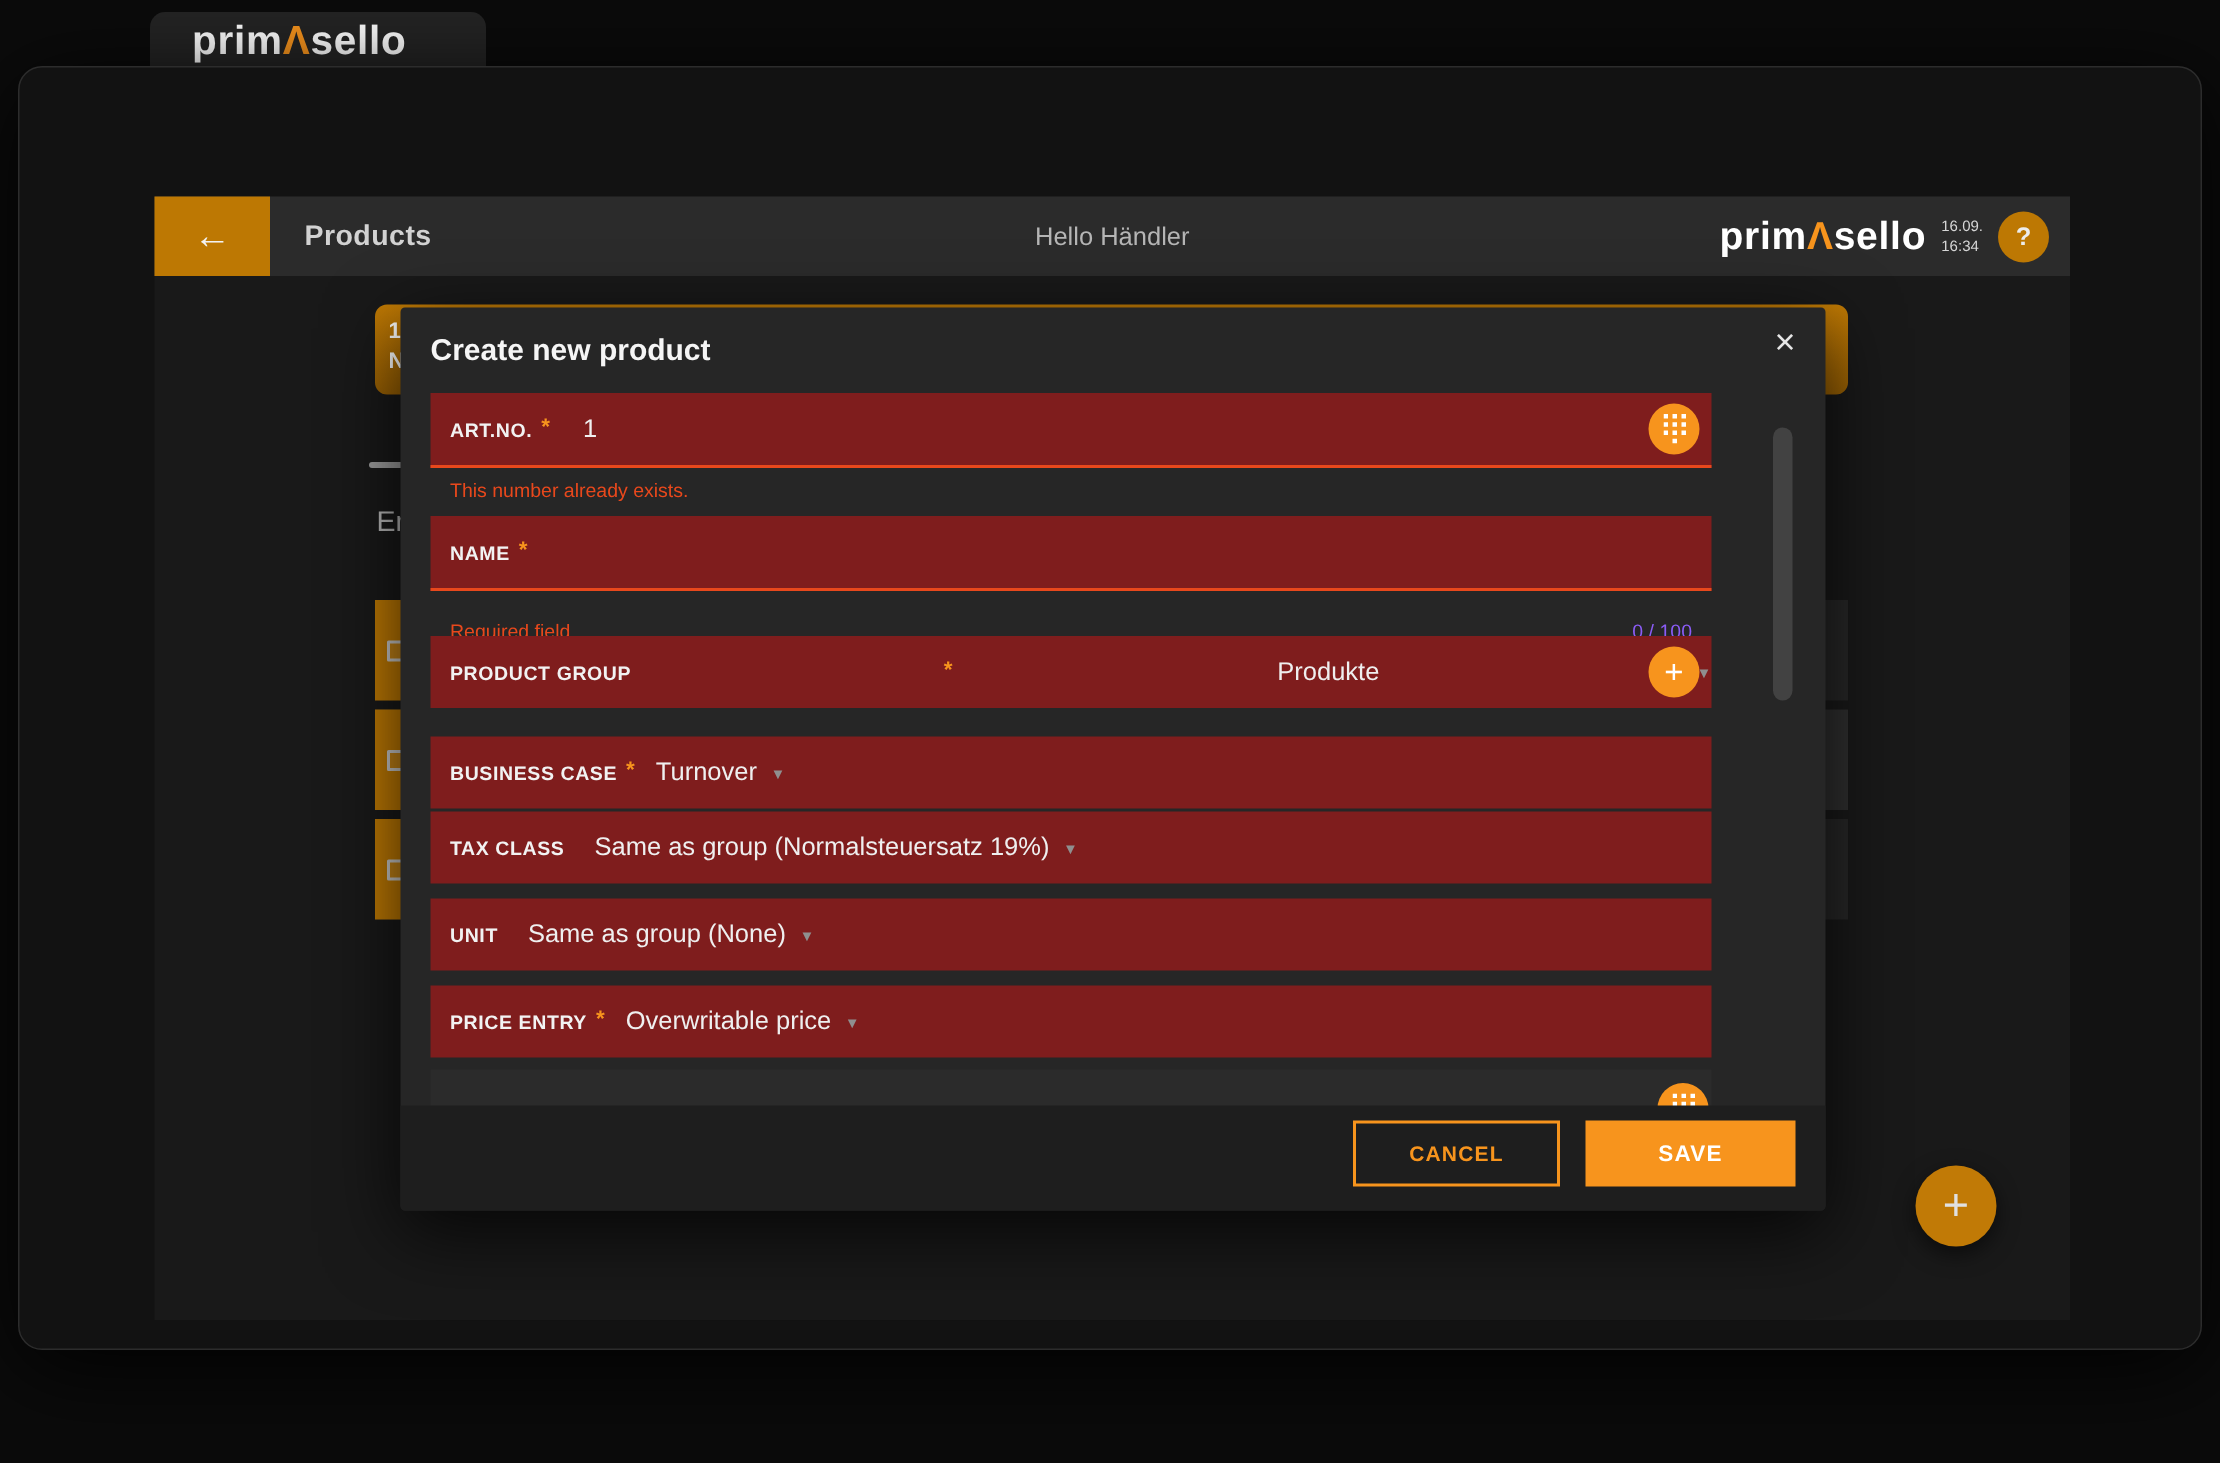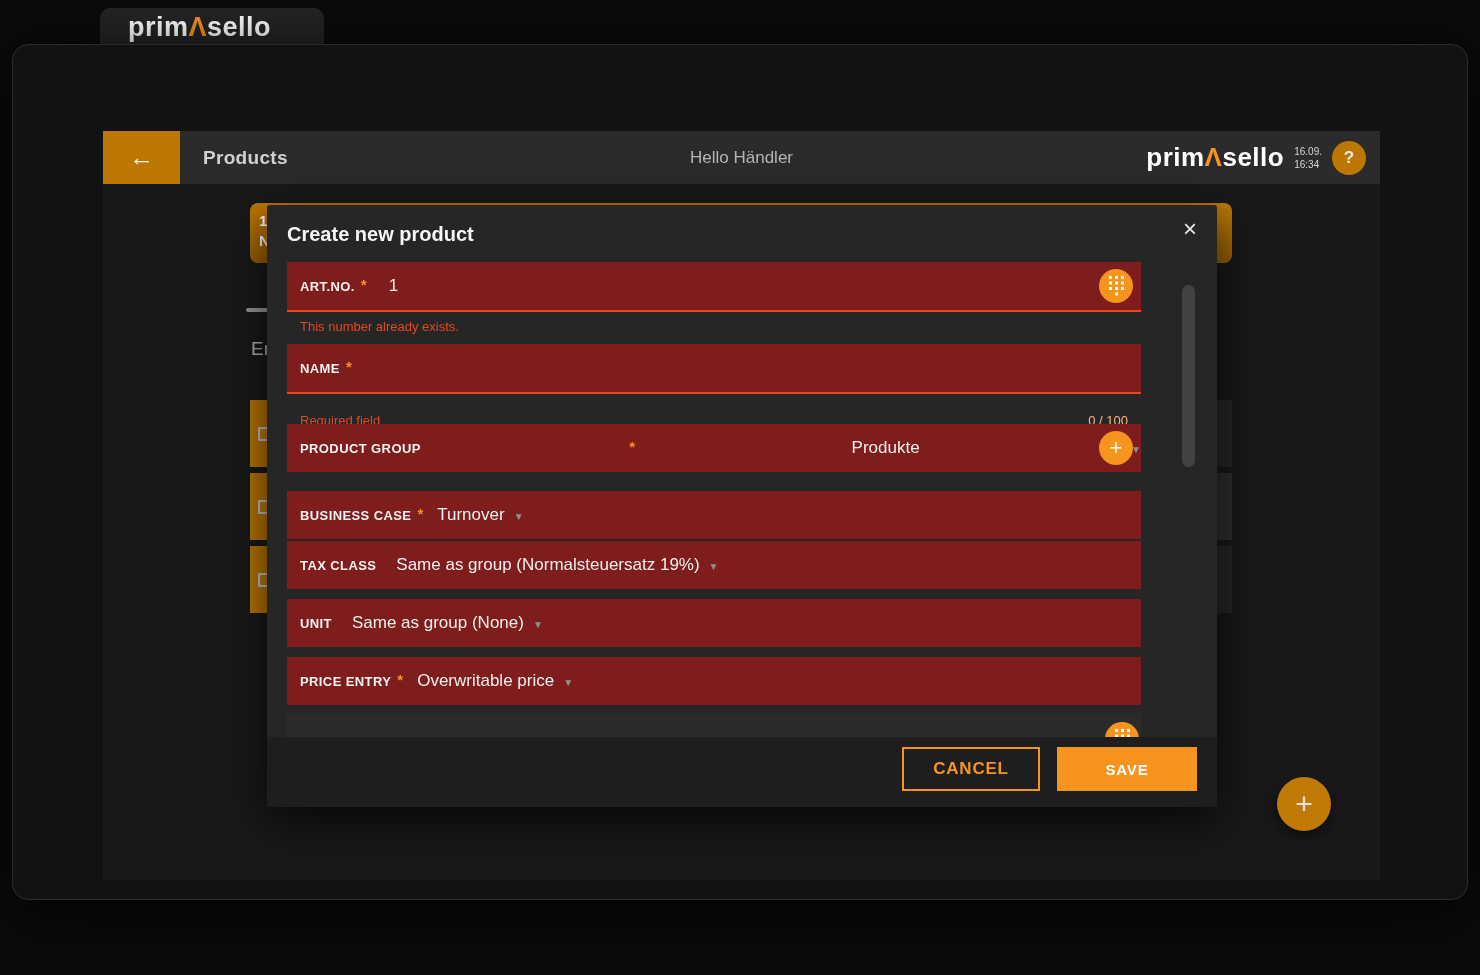--- a/index.html
+++ b/index.html
@@ -50,27 +50,27 @@
   .frow{position:absolute;left:20px;width:854px;background:#7f1d1d;display:flex;align-items:center;padding-left:13px;}
   .frow.err{border-bottom:2px solid var(--error);}
   .flabel{font-size:13px;font-weight:bold;color:#f2f2f2;letter-spacing:0.4px;}
   .req{font-size:15px;font-weight:bold;color:var(--accent-bright);margin-left:6px;position:relative;top:-2px;}
   .fvalue{font-size:17px;color:#efefef;margin-left:14px;}
   .caret{font-size:10px;color:#8f8f8f;margin-left:9px;position:relative;top:1px;}
   .circle-btn{position:absolute;right:8px;width:34px;height:34px;border:none;border-radius:50%;background:var(--accent-bright);color:#fff;cursor:pointer;display:flex;align-items:center;justify-content:center;}
   .circle-btn.plus{font-size:22px;font-weight:400;line-height:1;}
   .msg{position:absolute;left:20px;width:854px;display:flex;justify-content:space-between;padding:0 13px 0 13px;font-size:13px;}
   .msg .etext{color:var(--error);}
-  .msg .counter{color:#fdba74;}
+  .msg .counter{color:#8b5cf6;}
 
   .partial-row{position:absolute;left:20px;top:508px;width:854px;height:40px;background:#2b2b2b;}
   .partial-circle{position:absolute;left:838px;top:517px;width:34px;height:34px;border-radius:50%;background:var(--accent-bright);z-index:10;display:flex;align-items:center;justify-content:center;}
 
   .modal-footer{position:absolute;left:0;top:532px;width:950px;height:70px;background:#1e1e1e;z-index:11;border-radius:0 0 3px 3px;}
-  .btn-cancel{position:absolute;right:177px;top:10px;width:138px;height:44px;background:transparent;border:2px solid var(--accent-bright);color:var(--accent-bright);font-size:17px;font-weight:bold;letter-spacing:0.8px;cursor:pointer;font-family:inherit;}
+  .btn-cancel{position:absolute;right:177px;top:10px;width:138px;height:44px;background:transparent;border:2px solid var(--accent-bright);color:var(--accent-bright);font-size:14px;font-weight:bold;letter-spacing:0.8px;cursor:pointer;font-family:inherit;}
   .btn-save{position:absolute;right:20px;top:10px;width:140px;height:44px;background:var(--accent-bright);border:none;color:#fff;font-size:15px;font-weight:bold;letter-spacing:0.8px;cursor:pointer;font-family:inherit;}
 
   .fab{position:absolute;left:1277px;top:777px;width:54px;height:54px;border:none;border-radius:50%;background:#c17a06;color:#e0e0e0;font-size:30px;font-weight:300;cursor:pointer;box-shadow:0 5px 14px rgba(0,0,0,0.55);z-index:6;line-height:1;}
 </style>
 </head>
 <body>
 
 <div class="stage">
 
   <div class="logo-tab">

